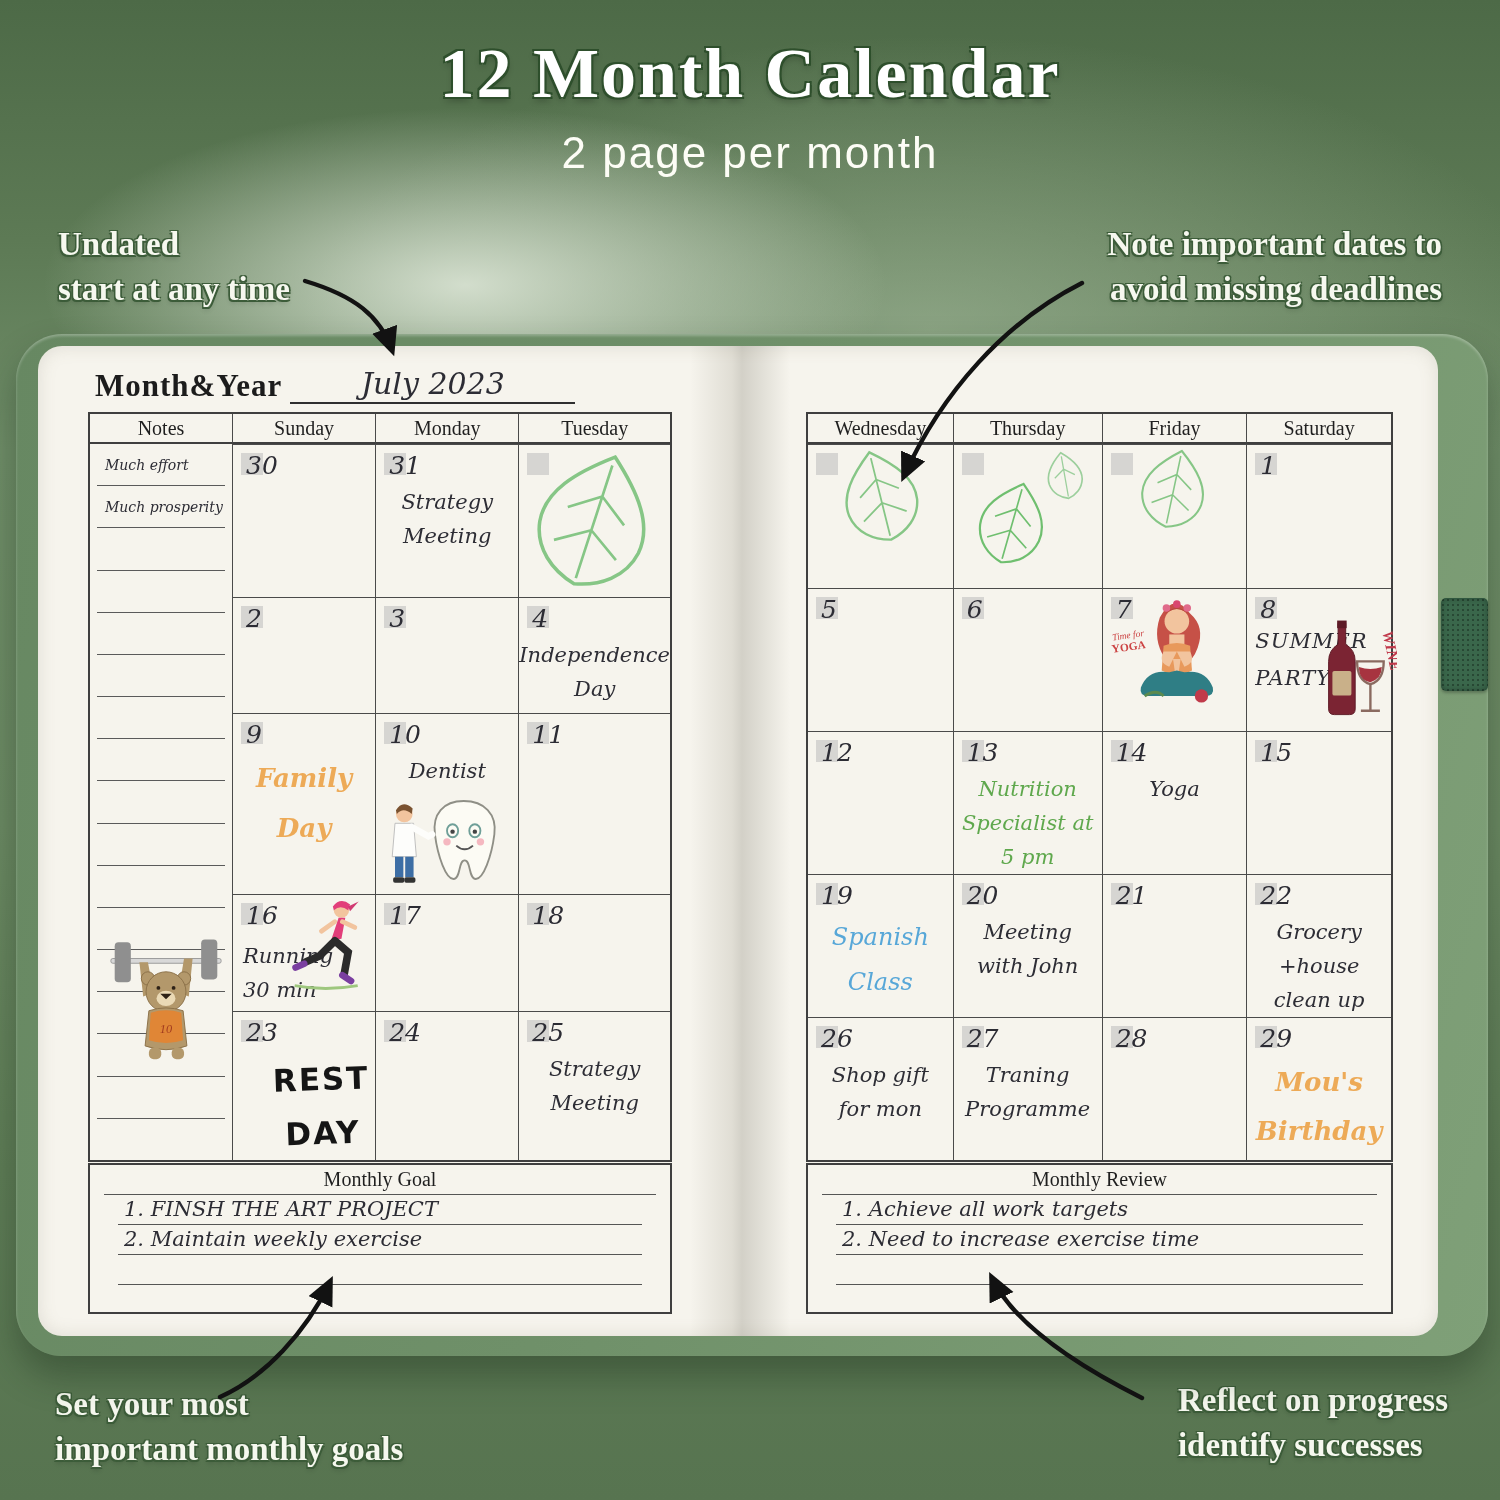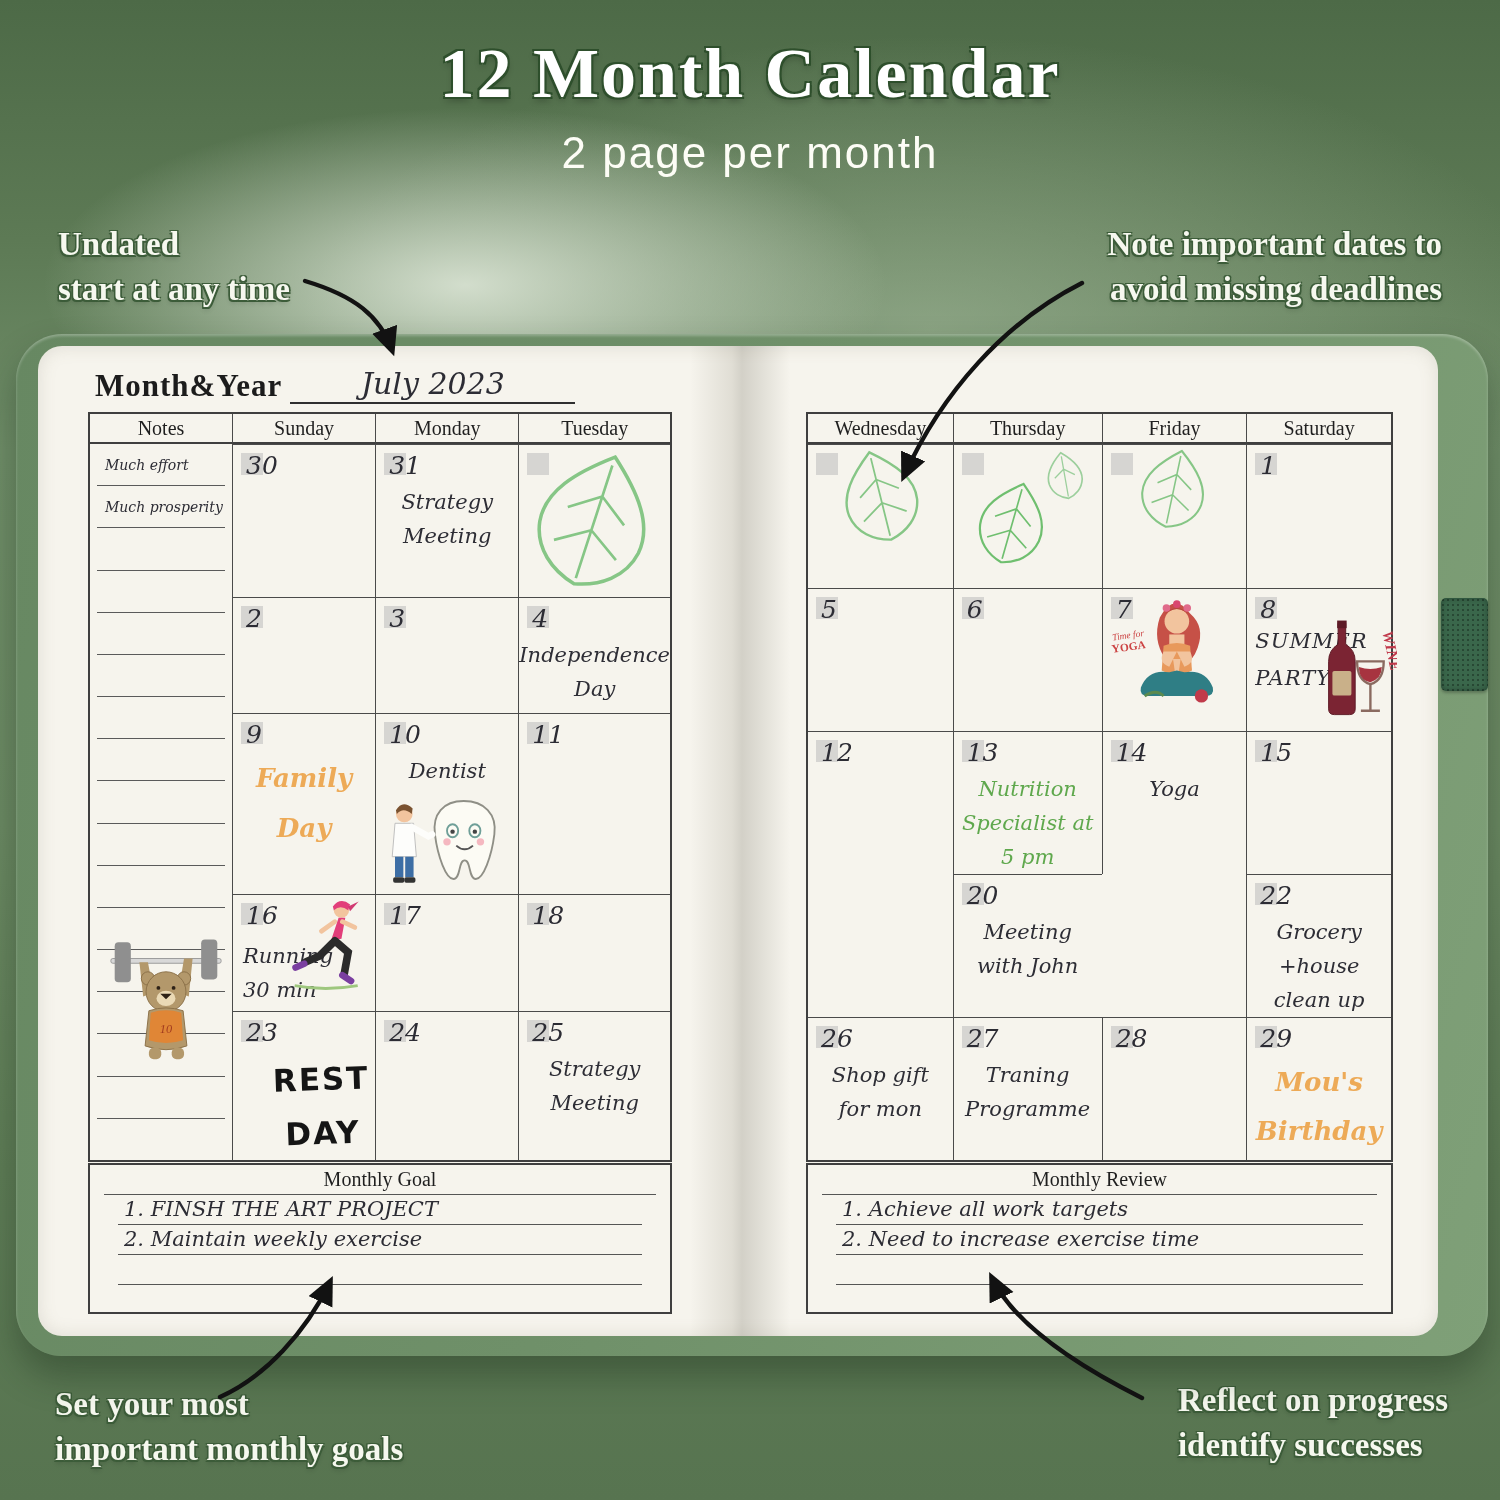--- a/index.html
+++ b/index.html
@@ -349,25 +349,35 @@
       </div>
       <div class="cell bl bt" style="grid-area: 4 / 3;">
         <span class="chip"></span>
         <span class="datenum hand">14</span>
         <div class="ctext ">Yoga</div>
       </div>
       <div class="cell bl bt" style="grid-area: 4 / 4;">
         <span class="chip"></span>
         <span class="datenum hand">15</span>
       </div>
+      <div class="cell bt" style="grid-area: 5 / 1;">
+        <span class="chip"></span>
+        <span class="datenum hand">19</span>
+        <div class="ctext blue">Spanish
+Class</div>
+      </div>
       <div class="cell bl bt" style="grid-area: 5 / 2;">
         <span class="chip"></span>
         <span class="datenum hand">20</span>
         <div class="ctext ">Meeting
 with John</div>
+      </div>
+      <div class="cell bl bt" style="grid-area: 5 / 3;">
+        <span class="chip"></span>
+        <span class="datenum hand">21</span>
       </div>
       <div class="cell bl bt" style="grid-area: 5 / 4;">
         <span class="chip"></span>
         <span class="datenum hand">22</span>
         <div class="ctext ">Grocery
 +house
 clean up</div>
       </div>
       <div class="cell bt" style="grid-area: 6 / 1;">
         <span class="chip"></span>

